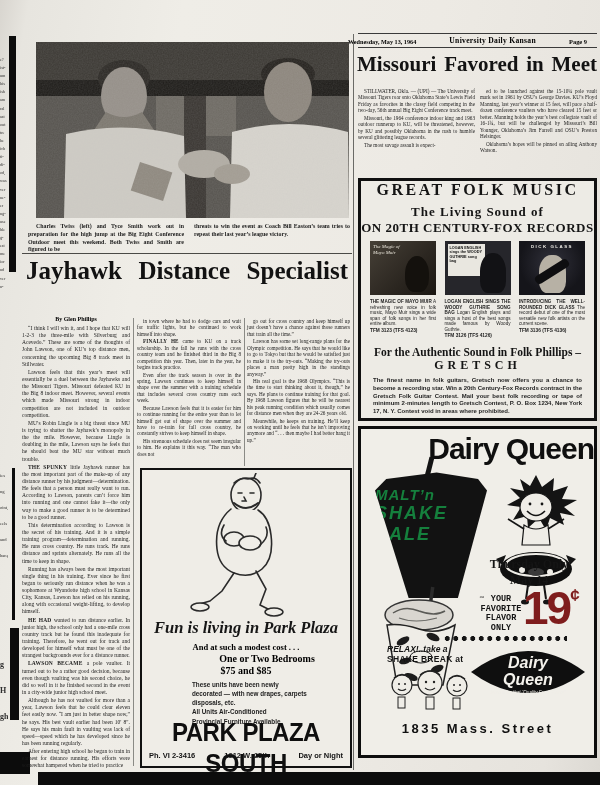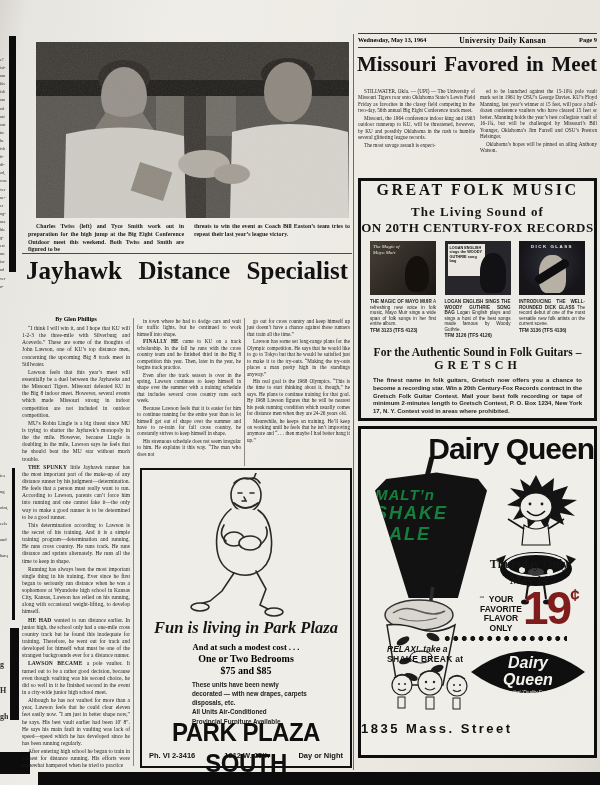--- a/index.html
+++ b/index.html
@@ -17,21 +17,21 @@
   .rule { position:absolute; background:#3a3a3a; }
   .blackbar { position:absolute; background:#0c0c0c; }
 
   
   .edge-frag-col { position:absolute; left:0; width:8px; overflow:hidden; color:#2e2e2e; font-size:4.2px; }
   #edge-top { top:56px; line-height:8.1px; }
   #edge-mid { top:468px; line-height:16px; font-size:4.6px; }
   #edge-low { top:652px; line-height:26px; font-size:8px; font-weight:bold; }
 
   
-  #masthead-row { left:358px; top:36px; width:239px; display:flex; justify-content:space-between; align-items:flex-start; }
+  #masthead-row { left:348px; top:36px; width:239px; display:flex; justify-content:space-between; align-items:flex-end; }
   #masthead-row .date { font-size:6.2px; font-weight:bold; }
   #masthead-row .paper { font-size:7.6px; font-weight:bold; letter-spacing:.3px; }
   #masthead-row .pageno { font-size:6.4px; font-weight:bold; }
 
   .jl { text-align:justify; text-align-last:justify; }
   #mo-headline { left:357px; top:52px; width:240px; font-size:21px; font-weight:bold; color:#131313; }
   .newscol { position:absolute; font-size:5.2px; line-height:1.24; text-align:justify; color:#1c1c1c; }
   .newscol p { text-indent:6px; margin-bottom:1px; }
   .newscol p b { letter-spacing:.2px; }
   #mo-col1 { left:358px; top:88px; width:117px; }
@@ -70,53 +70,53 @@
   #dq-cup { position:absolute; left:14px; top:41px; width:112px; height:128px; background:#121212;
     clip-path:polygon(10% 7%, 55% 2%, 92% 7%, 100% 16%, 74% 100%, 30% 100%, 0 16%); }
   #dq-straw { position:absolute; left:66px; top:28px; width:5px; height:20px; background:#131313; transform:rotate(14deg); }
   #dq-cup .cup-text { padding-top:16px; text-align:left; color:#15803d; font-family:"Liberation Sans",sans-serif; font-weight:bold; font-style:italic; }
   .cup-l1 { font-size:15px; letter-spacing:1px; }
   .cup-l2, .cup-l3 { font-size:18px; letter-spacing:2px; }
   #dq-tm { position:absolute; left:118px; top:166px; font-size:5px; color:#1a1a1a; }
   #dq-pixie { position:absolute; right:6px; top:44px; }
   #dq-date { position:absolute; left:118px; top:127px; width:100px; text-align:center; font-weight:bold; font-size:12px; line-height:1.35; color:#151515; }
   #dq-cupart { position:absolute; left:14px; top:156px; }
-  #dq-flavor { position:absolute; left:117px; top:166px; width:46px; text-align:center; font-family:Liberation Sans, sans-serif; font-weight:bold; font-size:8.5px; line-height:1.12; color:#141414; }
+  #dq-flavor { position:absolute; left:117px; top:166px; width:46px; text-align:center; font-family:Liberation Mono, monospace; font-weight:bold; font-size:8.5px; line-height:1.12; color:#141414; }
   #dq-price { position:absolute; left:162px; top:156px; display:flex; font-family:"Liberation Sans",sans-serif; font-weight:bold; color:#7f1d1d; }
   #dq-price .num { font-size:46px; line-height:1; letter-spacing:-2px; }
   #dq-price .cents { font-size:17px; margin-top:1px; }
   #dq-dots { position:absolute; left:82px; top:206px; width:124px; height:7px;
     background-image:radial-gradient(circle, #141414 2.3px, transparent 2.5px); background-size:8.5px 7px; background-repeat:repeat-x; }
   #dq-relax { position:absolute; left:26px; top:215px; width:86px; font-family:"Liberation Sans",sans-serif; font-weight:bold; color:#141414; }
   #dq-relax .r1 { font-style:italic; font-size:8.5px; }
   #dq-relax .r2 { font-size:8.5px; letter-spacing:.3px; }
   #dq-faces { position:absolute; left:28px; top:240px; }
   #dq-logo { position:absolute; left:106px; top:214px; }
-  #dq-address { position:absolute; top:292px; width:100%; font-family:"Liberation Sans",sans-serif; font-weight:bold; font-size:13px; letter-spacing:2.5px; color:#101010; }
+  #dq-address { position:absolute; top:292px; width:100%; text-align:center; font-family:"Liberation Sans",sans-serif; font-weight:bold; font-size:13px; letter-spacing:2.5px; color:#101010; }
 
   
   #photo { left:36px; top:42px; width:313px; height:176px; background:#4a4844; }
   .caption { position:absolute; top:223px; font-size:5.9px; font-weight:bold; line-height:1.32; text-align:justify; color:#1b1b1b; }
   #caption-1 { left:28px; width:156px; }
   #caption-1 div { text-indent:8px; }
   #caption-2 { left:194px; width:156px; }
   .main-hl { position:absolute; left:26px; width:322px; font-size:25px; font-weight:bold; color:#121212; }
   #main-hl-1 { top:257px; }
   #main-hl-2 { top:285px; }
   #byline { position:absolute; left:22px; top:316px; width:108px; text-align:center; font-size:6px; font-weight:bold; }
   #col-1 { left:22px; top:325px; width:108px; font-size:5.5px; line-height:1.3; }
   #col-2 { left:137px; top:318px; width:104px; }
   #col-3 { left:247px; top:318px; width:103px; }
 
   
   #park-box { left:140px; top:468px; width:212px; height:300px; border:2.5px solid #111; background:#efede7; }
   #park-man { position:absolute; left:42px; top:3px; }
   #park-headline { position:absolute; top:148px; width:100%; text-align:center; font-style:italic; font-weight:bold; font-size:16.5px; color:#161616; }
   #park-cost { position:absolute; top:172px; width:100%; text-align:center; font-weight:bold; font-size:8.5px; }
-  #park-bed { position:absolute; top:183px; width:100%; text-align:center; font-weight:bold; font-size:10px; }
+  #park-bed { position:absolute; top:183px; width:100%; text-align:center; font-weight:bold; font-size:10px;margin-left:21px; }
   #park-price { position:absolute; top:195px; width:100%; text-align:center; font-weight:bold; font-size:10px; }
   #park-features { position:absolute; left:50px; top:210px; width:150px; font-family:"Liberation Sans",sans-serif; font-weight:bold; font-size:6.3px; line-height:1.45; color:#1c1c1c; }
   #park-name { position:absolute; top:250px; width:100%; text-align:center; font-family:"Liberation Sans",sans-serif; font-weight:bold; font-size:24px; letter-spacing:-.5px; transform:scaleY(1.1); color:#0f0f0f; }
   #park-contact { position:absolute; top:281px; left:0; width:100%; display:flex; justify-content:space-between; padding:0 7px; font-family:"Liberation Sans",sans-serif; font-weight:bold; font-size:7.5px; color:#131313; }
 </style>
 </head>
 <body>
 
 <div id="page">
 
@@ -223,21 +223,21 @@
         <span class="lead">LOGAN ENGLISH SINGS THE WOODY GUTHRIE SONG BAG</span>
         <span>Logan English plays and sings a host of the best songs made famous by Woody Guthrie.</span>
         <div class="cat">TFM 3126 (TFS 4126)</div>
       </div>
       <div class="album-cap">
         <span class="lead">INTRODUCING THE WELL-ROUNDED DICK GLASS</span>
         <span>The record debut of one of the most versatile new folk artists on the current scene.</span>
         <div class="cat">TFM 3136 (TFS 4136)</div>
       </div>
     </div>
-    <div id="gretsch-1">For the Authentic Sound in Folk Guitars –</div>
+    <div id="gretsch-1">For the Authentic Sound in Folk Phillips –</div>
     <div id="gretsch-2">GRETSCH</div>
     <div id="gretsch-body">The finest name in folk guitars, Gretsch now offers you a chance to become a recording star. Win a 20th Century-Fox Records contract in the Gretsch Folk Guitar Contest. Mail your best folk recording or tape of minimum 2-minutes length to Gretsch Contest, P. O. Box 1234, New York 17, N. Y. Contest void in areas where prohibited.</div>
   </div>
 
   <div id="dq-box" class="abs">
     <div id="dq-brand">Dairy Queen</div>
     <div id="dq-straw"></div>
     <div id="dq-cup">
       <div class="cup-text">
         <div class="cup-l1">MALT’n</div>

